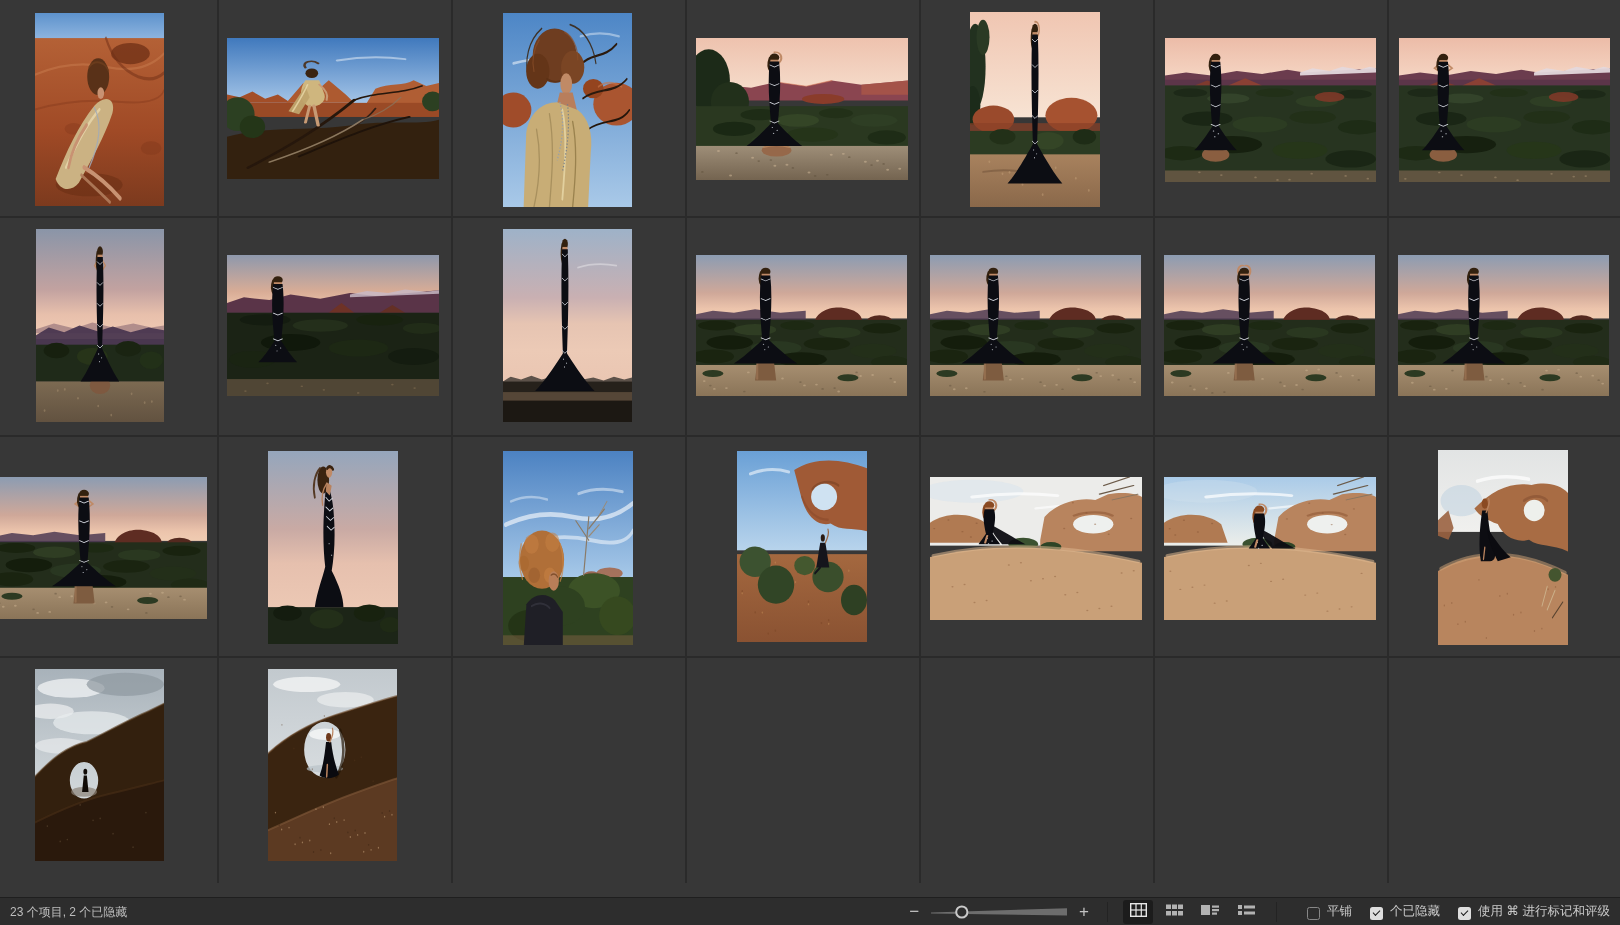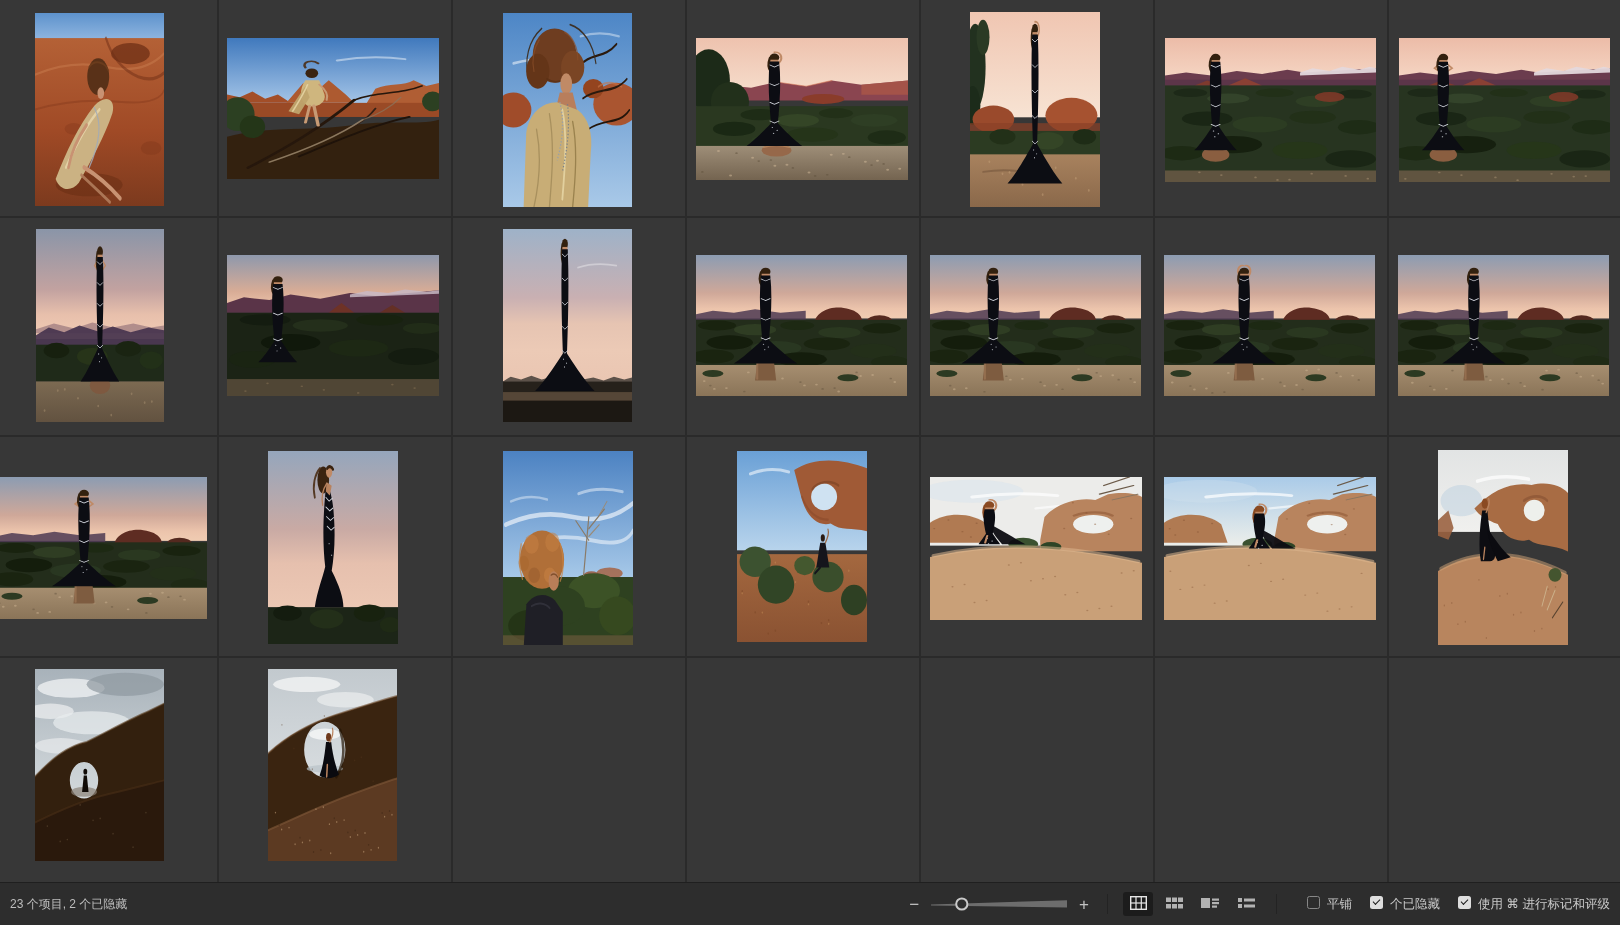--- a/index.html
+++ b/index.html
@@ -3,35 +3,35 @@
 <meta charset="utf-8">
 <style>
   html,body{margin:0;padding:0;background:#262626}
   .app{position:relative;width:1620px;height:925px;background:#373737;overflow:hidden;
        font-family:"Liberation Sans","DejaVu Sans",sans-serif}
   .grid{position:absolute;left:0;top:0;width:1620px;height:883px;overflow:hidden}
   .photo{position:absolute;cursor:default}
   .photo svg{display:block}
   .vline{position:absolute;top:0;width:2px;height:883px;background:#2a2a2a}
   .hline{position:absolute;left:0;height:2px;width:1620px;background:#2a2a2a}
-  .statusbar{position:absolute;left:0;bottom:0;width:1620px;height:43px;background:#2d2d2d;
+  .statusbar{position:absolute;left:0;bottom:0;width:1620px;height:28px;background:#2d2d2d;
              border-top:1px solid #1f1f1f;box-sizing:border-box}
   .status-text{position:absolute;left:10px;top:50%;transform:translateY(-50%);
                color:#bdbdbd;font-size:12px;white-space:nowrap}
   .bar-right{position:absolute;right:10px;top:0;height:100%;display:flex;align-items:center}
   .zoom-btn{background:none;border:none;color:#c2c2c2;font-size:17px;line-height:1;
             padding:0 6px;cursor:default;font-family:inherit}
   .slider{margin:0 4px;display:flex;align-items:center}
   .vsep{width:1px;height:20px;background:#232323;margin:0 12px;flex:none}
   .viewmodes{display:flex;align-items:center}
   .vbtn{width:30px;height:24px;display:flex;align-items:center;justify-content:center;
         border-radius:3px;margin:0 3px;background:transparent;border:none;padding:0}
   .vbtn.selected{background:#1c1c1c}
   .toggles{display:flex;align-items:center}
-  .toggle{display:flex;align-items:flex-start;margin-left:18px}
+  .toggle{display:flex;align-items:flex-end;margin-left:18px}
   .cb{width:13px;height:13px;border-radius:2.5px;position:relative;box-sizing:border-box;flex:none}
   .cb.unchecked{border:1.5px solid #878787}
   .cb.checked{background:#dedede}
   .cb.checked::after{content:"";position:absolute;left:2.5px;top:3px;width:6px;height:3px;
     border-left:1.8px solid #1b1b1b;border-bottom:1.8px solid #1b1b1b;transform:rotate(-45deg)}
   .cb-label{color:#cacaca;font-size:12.5px;margin-left:7px;white-space:nowrap}
 </style>
 </head>
 <body>
 

